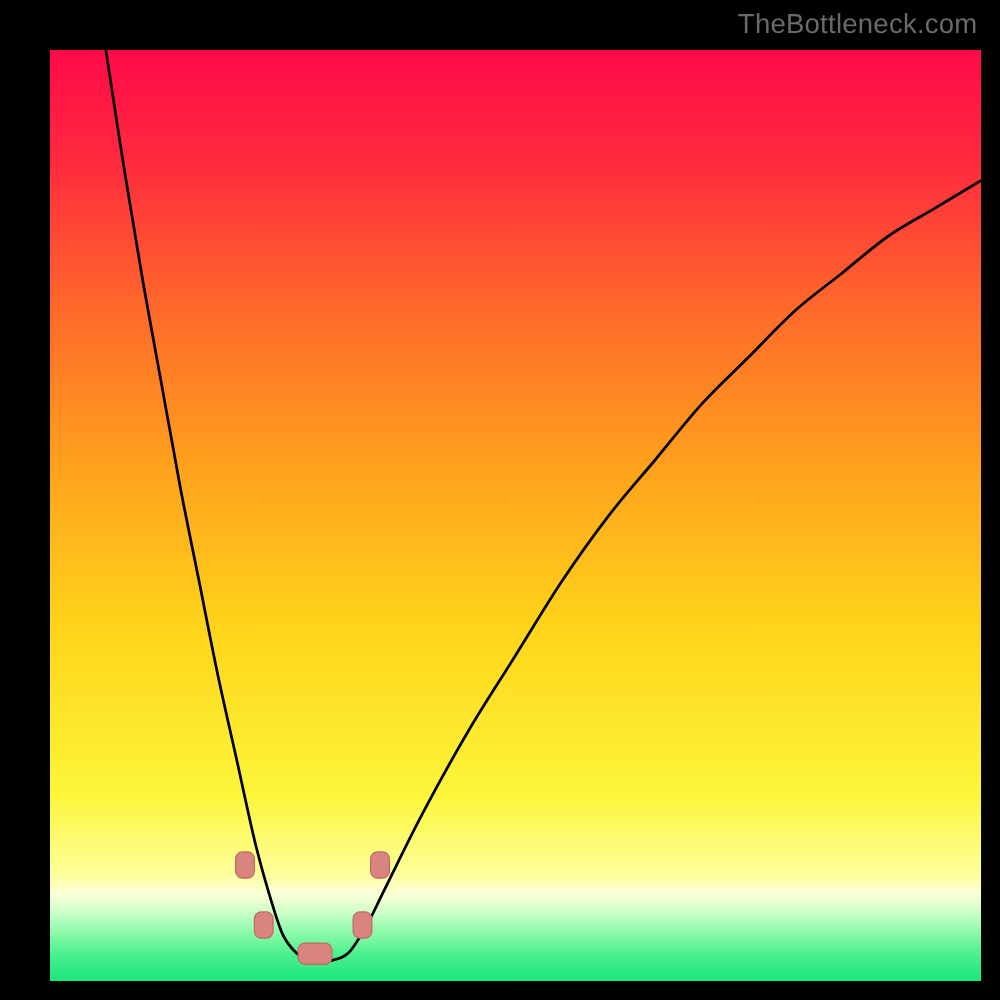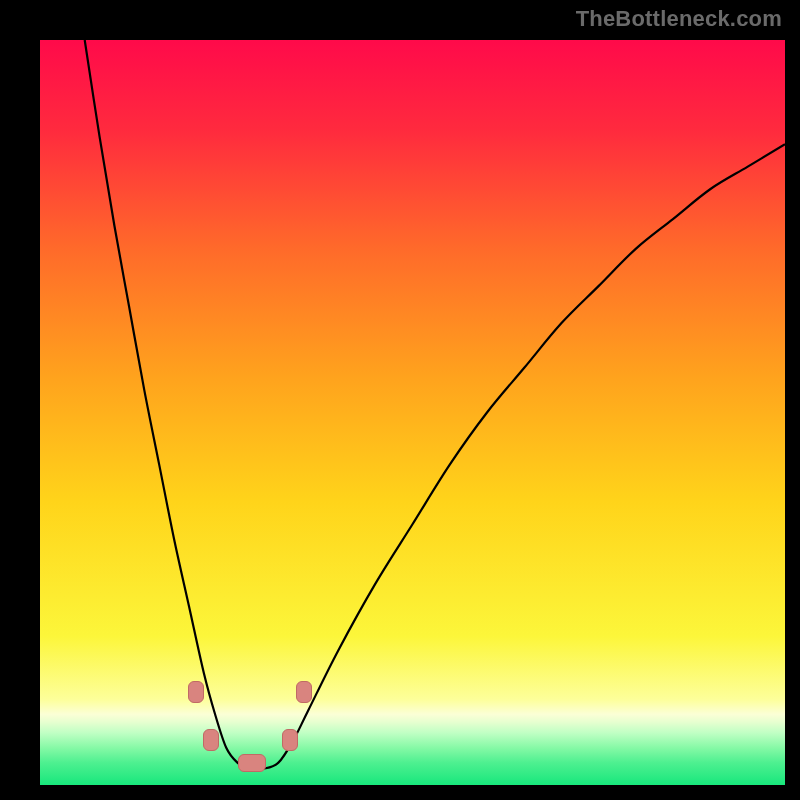--- a/index.html
+++ b/index.html
@@ -40,21 +40,21 @@
     top: 0;
     width: 745px;
     height: 745px;
   }
   .watermark {
     position: absolute;
     top: 6px;
     right: 18px;
     color: #6a6a6a;
     font-size: 22px;
-    font-weight: 700;
+    font-weight: 400;
     letter-spacing: 0.2px;
     margin-left: 47px;
   }
   .marker {
     position: absolute;
     background: #d9847f;
     border: 1px solid #c06a65;
     border-radius: 6px;
     transform: translate(-50%, -50%);
   }

